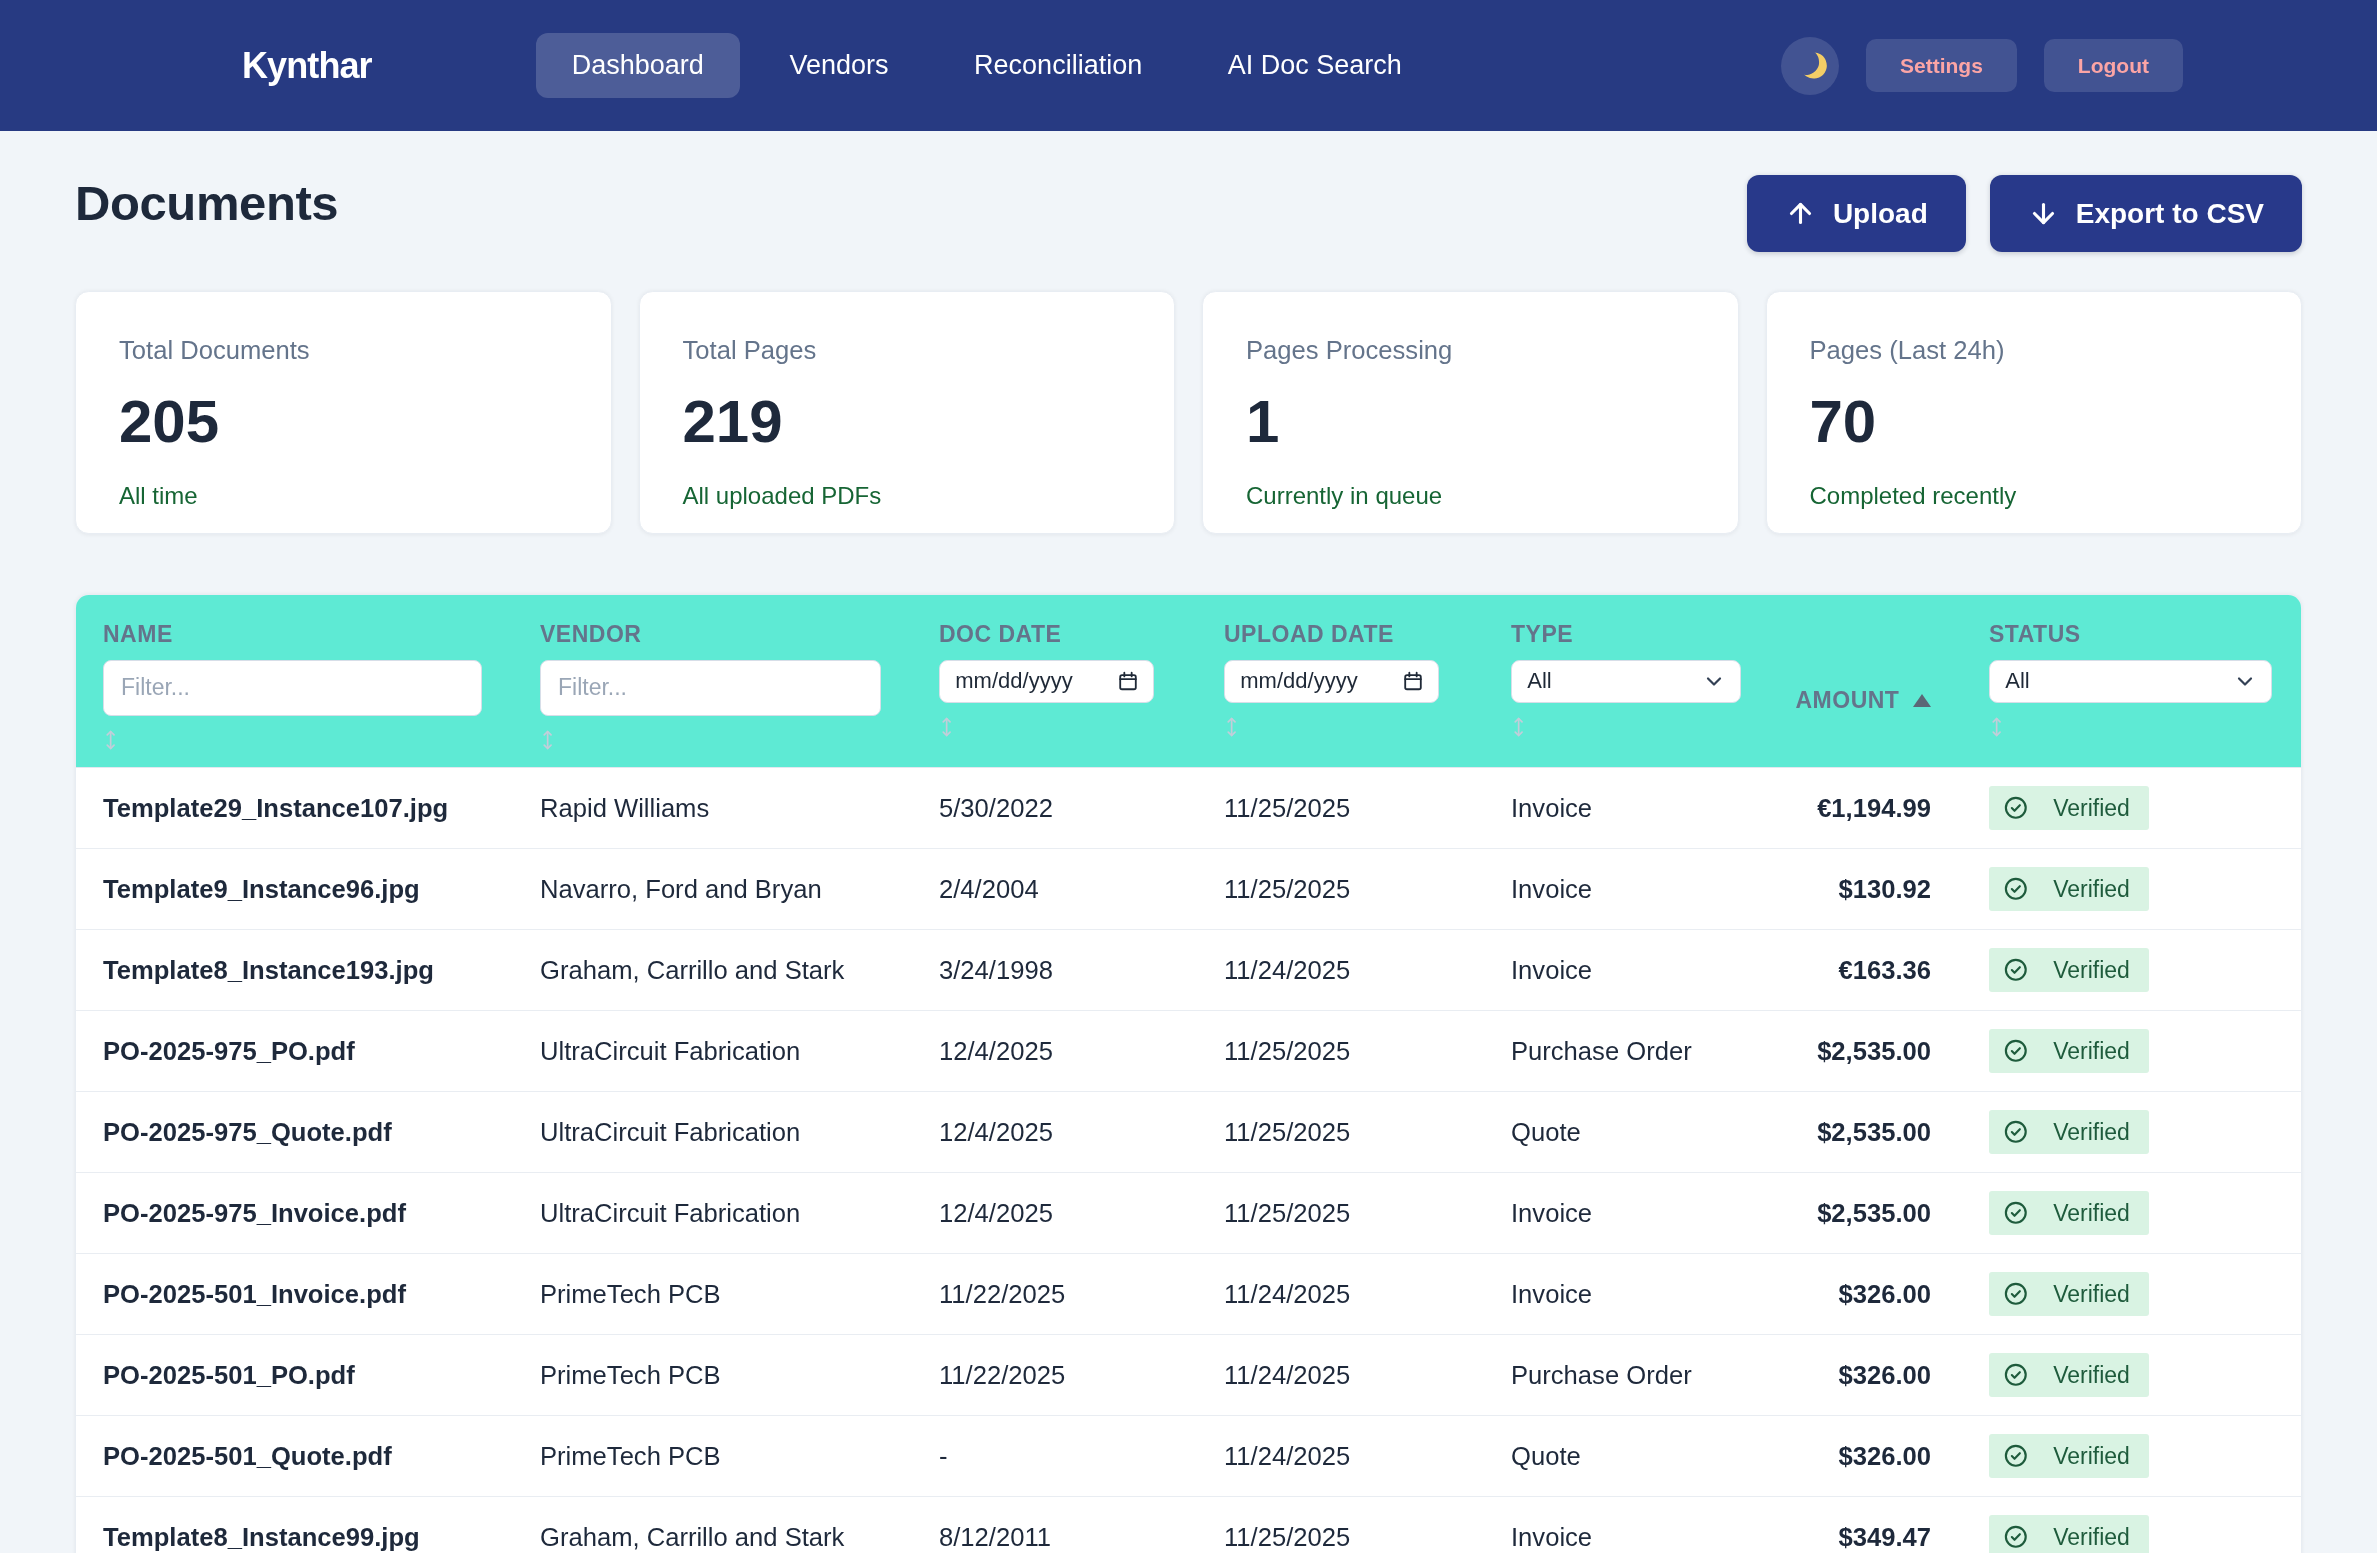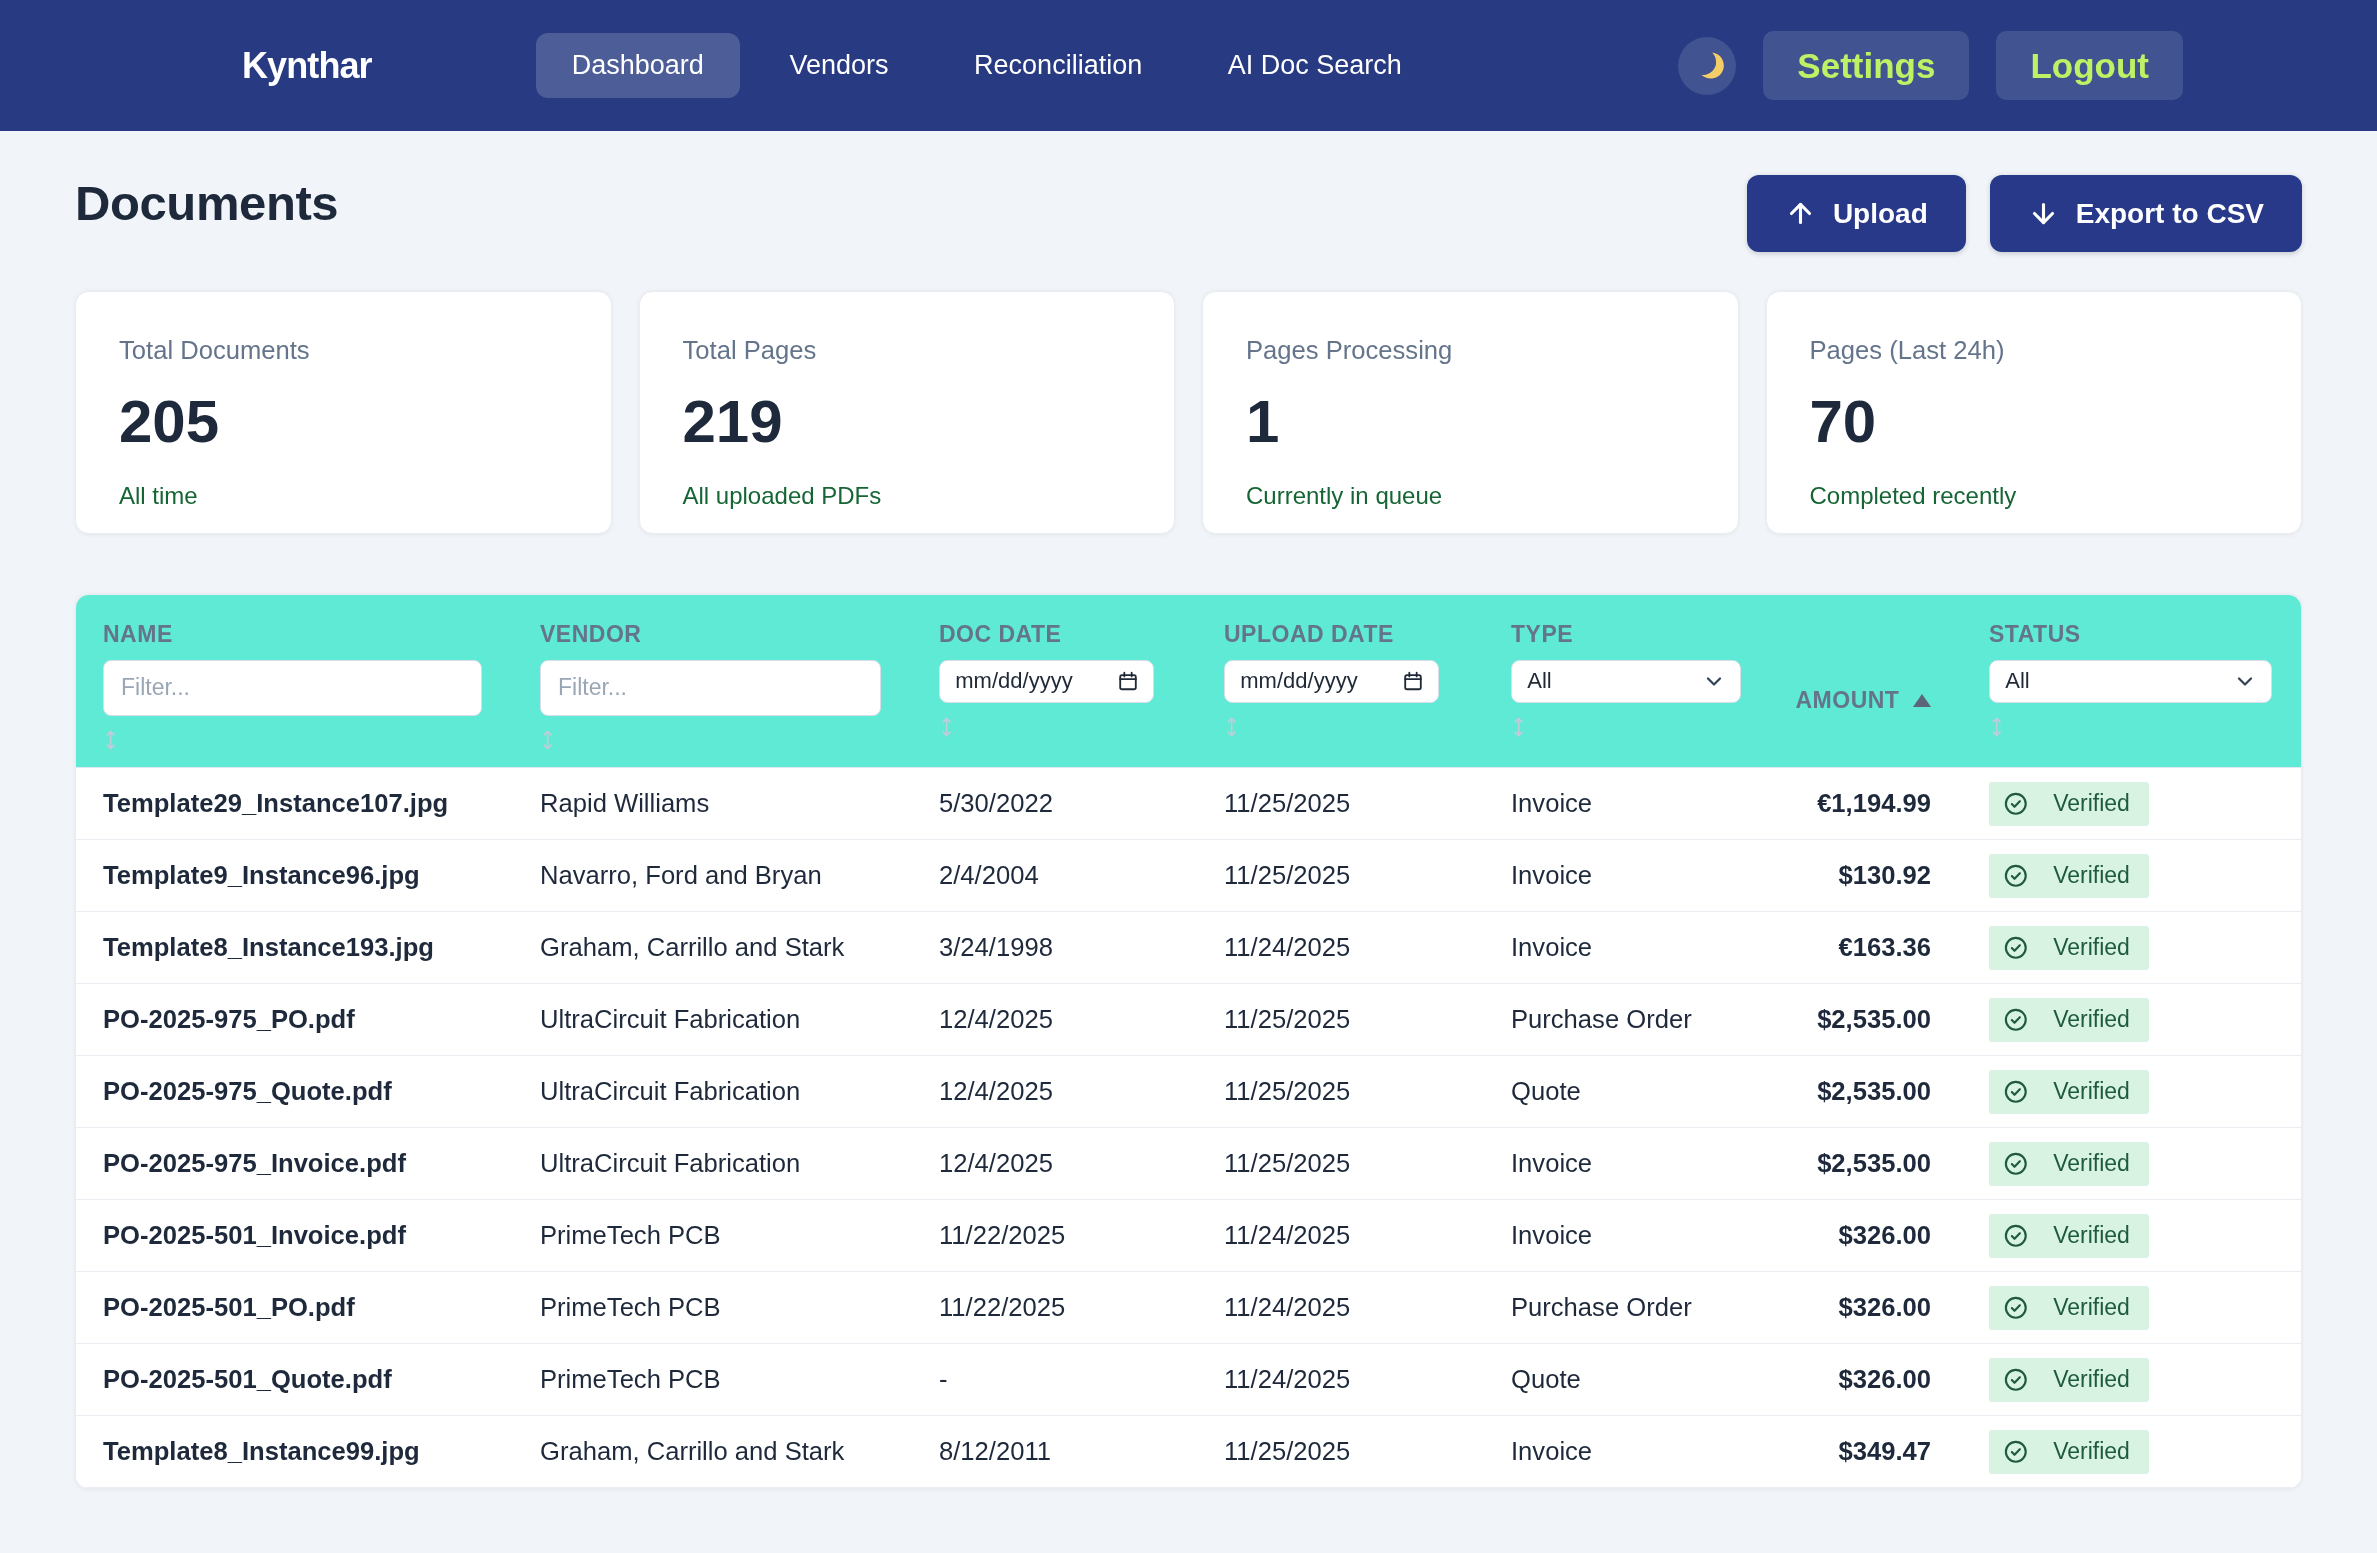--- a/index.html
+++ b/index.html
@@ -29,21 +29,21 @@
     background:rgba(255,255,255,0.13);
     display:flex; align-items:center; justify-content:center; cursor:pointer;
   }
   .moon-shape {
     width:25.6px; height:25.6px; border-radius:50%;
     box-shadow:6.8px 5.1px 0 0 #f3cd66;
     transform:rotate(-12deg);
     margin:-6.8px 8.5px 0 0;
   }
   .nav-btn {
-    padding:14.5px 34px; font-size:35px; font-weight:700; color:#bef264;
+    padding:14.5px 34px; font-size:21px; font-weight:700; color:#fca5a5;
     background:rgba(255,255,255,0.13); border-radius:10.2px; border:none; cursor:pointer;
     font-family:inherit;
   }
 
   
   .page { padding:0 75px; }
   .page-header { display:flex; margin-top:44px; }
   .page-title { font-size:49px; font-weight:800; color:#1e293b; letter-spacing:-0.4px; }
   .actions { margin-left:auto; display:flex; gap:24px; }
   .primary-btn {
@@ -110,21 +110,21 @@
     padding-right:24px; padding-top:29px; cursor:pointer;
   }
   .amount-label { font-size:23px; font-weight:700; color:#64748b; letter-spacing:0.5px; }
   .tri-up {
     width:0; height:0; margin-left:13.6px;
     border-left:9.4px solid transparent; border-right:9.4px solid transparent;
     border-bottom:13.6px solid #5b6776;
   }
 
   .tr {
-    height:72px; align-items:center; border-bottom:0.9px solid #e9edf2;
+    height:81px; align-items:center; border-bottom:0.9px solid #e9edf2;
     font-size:25.6px; color:#1e293b; background:#fff; cursor:pointer;
   }
   .td-name { padding-left:27px; font-weight:700; white-space:nowrap; }
   .td { white-space:nowrap; }
   .td-amount { text-align:right; padding-right:24px; font-weight:700; }
   .td-status { padding-left:34px; }
   .badge {
     display:inline-flex; align-items:center; gap:25px;
     background:#d9f3e3; color:#1e5b3c; border-radius:3px;
     padding:8.5px 19px 8.5px 13.6px; font-size:23px; font-weight:400;

